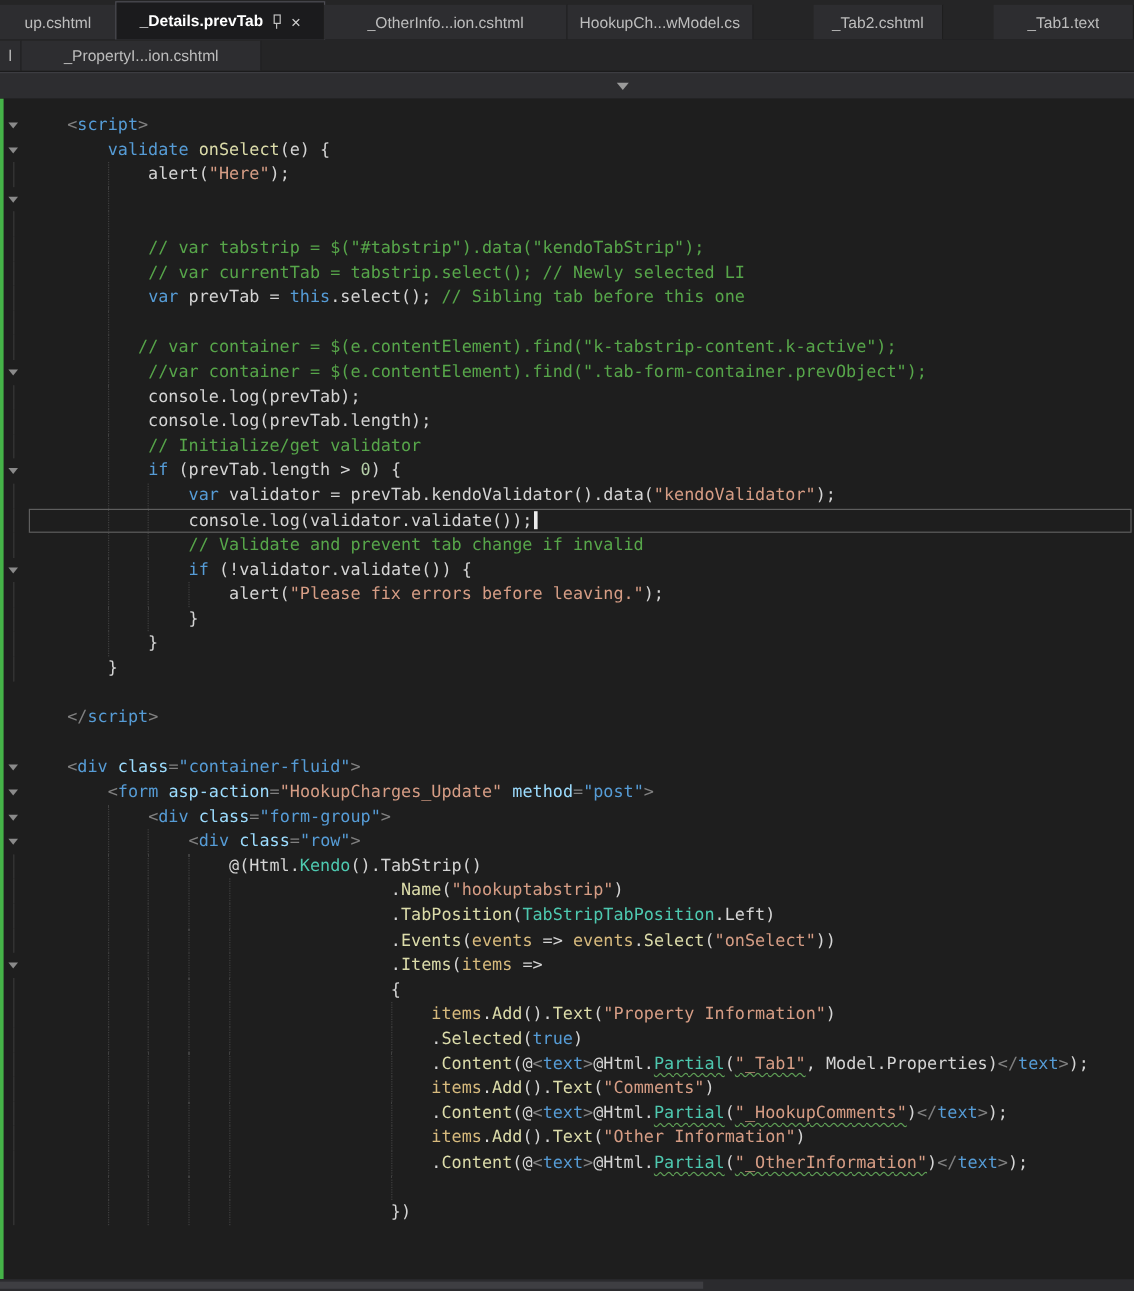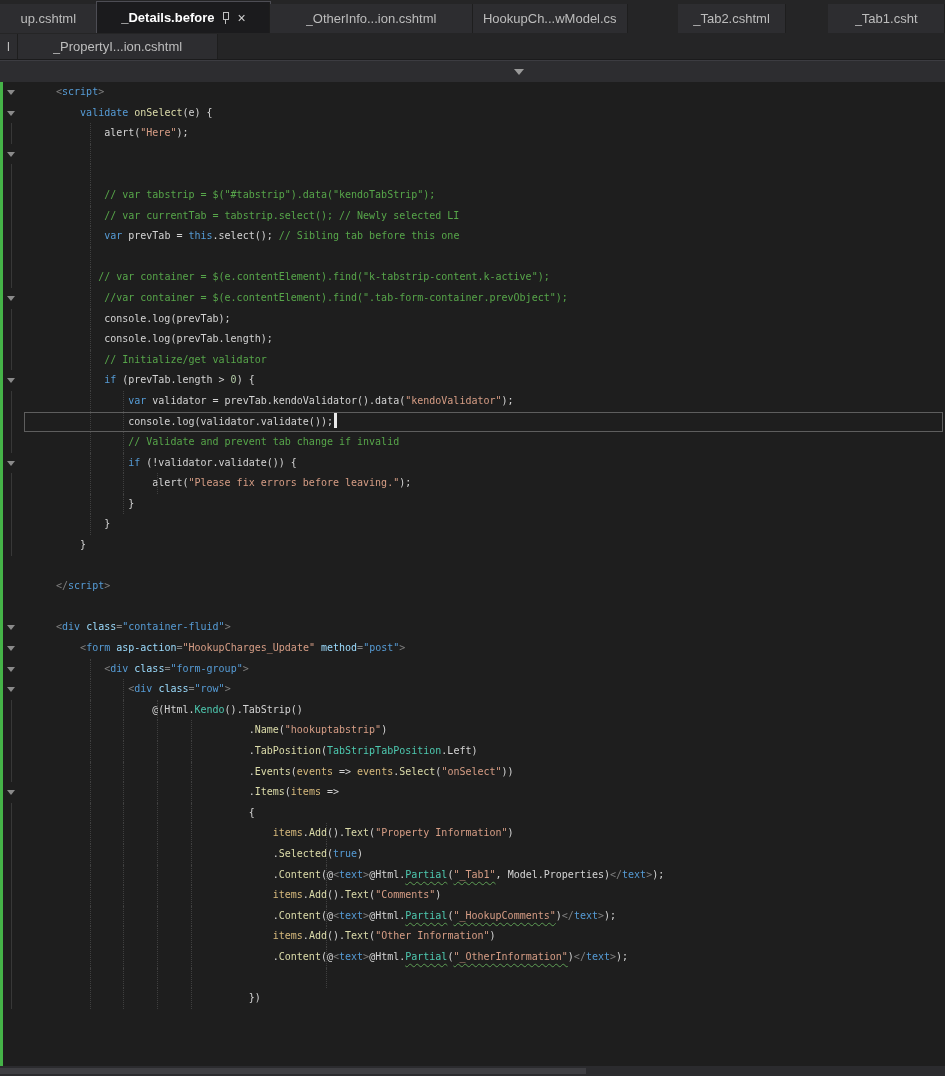--- a/index.html
+++ b/index.html
@@ -21,21 +21,21 @@
   .pin-icon::after{content:'';position:absolute;top:9px;left:4px;width:1px;height:4px;background:#c0c0c0;}
   .spacer{height:100%;}
 
   
   .caret-bar{position:relative;height:23px;background:#2d2d30;border-top:1px solid #3c3c41;border-bottom:1px solid #151515;}
   .caret-btn{position:absolute;left:503px;top:3px;width:32px;height:16px;display:flex;align-items:center;justify-content:center;}
   .tri-down{width:0;height:0;border-left:5px solid transparent;border-right:5px solid transparent;border-top:6px solid #9a9a9a;}
 
   
   .editor{position:absolute;top:82px;left:0;right:0;bottom:10px;overflow:hidden;background:#1e1e1e;
-          font-family:"DejaVu Sans Mono",monospace;font-size:10px;line-height:20.6px;padding-top:0;}
+          font-family:"DejaVu Sans Mono",monospace;font-size:14px;line-height:20.6px;padding-top:12px;}
   .change-bar{position:absolute;left:0;top:0;bottom:0;width:3px;background:#45b348;}
   .line{display:flex;position:relative;height:20.6px;}
   .fold{flex:0 0 56px;position:relative;}
   .fold.ml::before{content:'';position:absolute;left:11px;top:0;bottom:0;border-left:1px solid #383838;}
   .fold.open::after{content:'';position:absolute;left:7px;top:8px;width:0;height:0;
                     border-left:4px solid transparent;border-right:4px solid transparent;border-top:5px solid #8a8a8a;}
   .code{flex:1;position:relative;white-space:pre;color:#d4d4d4;}
   .guide{position:absolute;top:0;bottom:0;width:0;border-left:1px dotted #3f3f3f;}
   .line.current::after{content:'';position:absolute;left:24px;right:2px;top:0;bottom:0;border:1px solid #5e5e5e;pointer-events:none;}
   .caret{display:inline-block;width:3px;height:15px;margin-bottom:-3px;margin-left:1px;background:#eaeaea;}
@@ -63,37 +63,37 @@
 </head>
 <body>
 
 <div class="window">
 
   <div class="tabrow row1">
     <div class="tab" style="width:100px">
       <span class="tab-label">up.cshtml</span>
     </div>
     <div class="tab active" style="width:178px">
-      <span class="tab-label">_Details.before</span>
+      <span class="tab-label">_Details.prevTab</span>
       <span class="pin-icon"></span>
       <span class="close-icon">×</span>
     </div>
     <div class="tab" style="width:208px">
       <span class="tab-label">_OtherInfo...ion.cshtml</span>
     </div>
     <div class="tab" style="width:160px">
       <span class="tab-label">HookupCh...wModel.cs</span>
     </div>
     <div class="spacer" style="width:52px"></div>
     <div class="tab" style="width:110px">
       <span class="tab-label">_Tab2.cshtml</span>
     </div>
     <div class="spacer" style="width:44px"></div>
     <div class="tab" style="width:120px">
-      <span class="tab-label">_Tab1.csht</span>
+      <span class="tab-label">_Tab1.text</span>
     </div>
   </div>
 
   <div class="tabrow row2">
     <div class="tab" style="width:18px;padding:0 4px">
       <span class="tab-label">l</span>
     </div>
     <div class="tab" style="width:200px">
       <span class="tab-label">_PropertyI...ion.cshtml</span>
     </div>

